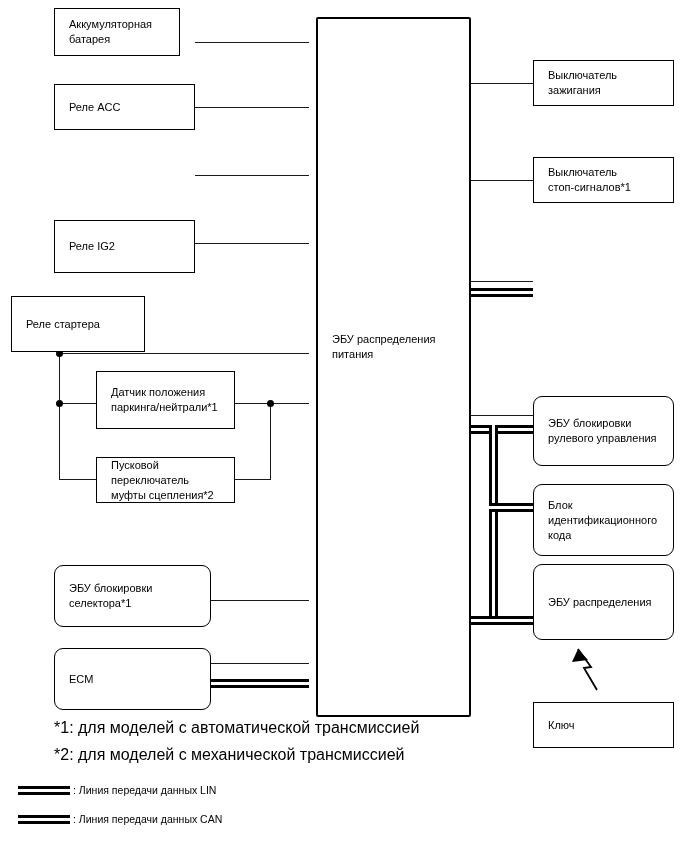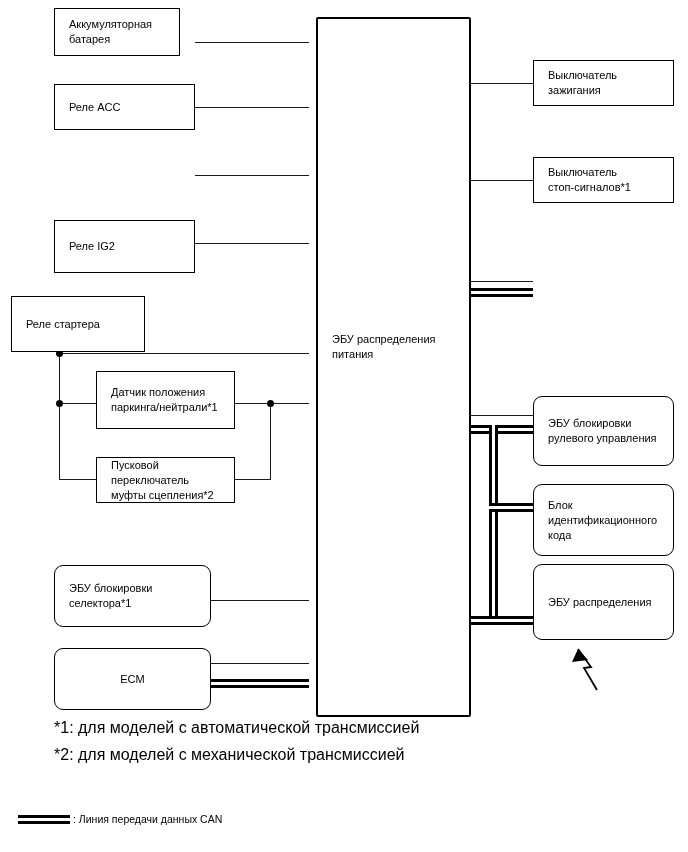--- a/index.html
+++ b/index.html
@@ -23,21 +23,21 @@
     z-index:6;
   }
   .node .label{
     font-size:11px;
     line-height:15px;
     color:#000;
     text-align:left;
     white-space:pre-line;
   }
   .node.rounded{border-radius:9px;}
-  .node.center-text{justify-content:center;}
+  .node.center-text{}
   .node.center-text .label{text-align:center;}
 
   
   #ecu-main{
     position:absolute;
     left:316px;top:17px;width:155px;height:700px;
     box-sizing:border-box;
     border:2.2px solid #000;
     border-radius:2px;
     background:#fff;
@@ -197,29 +197,36 @@
   <div class="node rounded" style="left:533px;top:484px;width:141px;height:72px;">
     <span class="label">Блок
 идентификационного
 кода</span>
   </div>
 
   <div class="node rounded" style="left:533px;top:564px;width:141px;height:76px;">
     <span class="label">ЭБУ распределения</span>
   </div>
 
+  <div class="node center-text" style="left:533px;top:702px;width:141px;height:46px;">
+    <span class="label">Ключ</span>
+  </div>
 
   <svg class="overlay" viewBox="0 0 688 852">
     <g stroke="#000" stroke-width="1.8" fill="none">
       <path d="M597,690 L584,668 L591,667 L578,649"></path>
     </g>
     <polygon points="578,649 588,660 572,662" fill="#000"></polygon>
   </svg>
 
   <div class="footnote" style="left:54px;top:721px;">*1: для моделей с автоматической трансмиссией</div>
   <div class="footnote" style="left:54px;top:748px;">*2: для моделей с механической трансмиссией</div>
 
+  <div class="legend-row" style="left:18px;top:784px;">
+    <span class="legend-swatch"></span>
+    <span class="legend-text">: Линия передачи данных LIN</span>
+  </div>
   <div class="legend-row" style="left:18px;top:813px;">
     <span class="legend-swatch"></span>
     <span class="legend-text">: Линия передачи данных CAN</span>
   </div>
 
 </div>
 
 </body></html>

